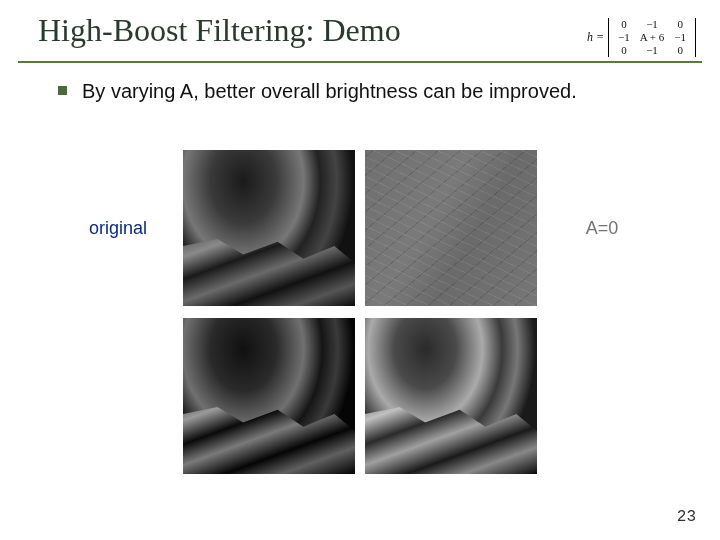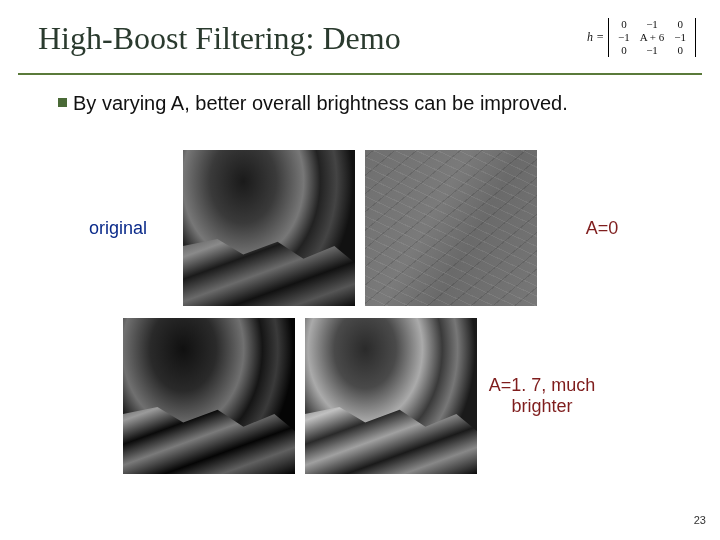--- a/index.html
+++ b/index.html
@@ -12,24 +12,24 @@
     overflow: hidden;
   }
   .slide {
     width: 100%;
     height: 100%;
     padding: 8px 18px 18px 18px;
     position: relative;
   }
   .title-wrap {
     border-bottom: 2px solid #5a7a3a;
-    padding-bottom: 16px;
+    padding-bottom: 4px;
     margin-bottom: 16px;
     display: flex;
-    align-items: flex-end;
+    align-items: flex-start;
     justify-content: space-between;
     padding-left: 20px;
     padding-top: 4px;
   }
   .title {
     font-size: 32px;
     color: #2a3a2e;
     font-weight: normal;
   }
   .matrix {
@@ -55,21 +55,21 @@
   .matrix td {
     text-align: center;
     padding: 0 5px;
     font-size: 11px;
     line-height: 13px;
     font-style: normal;
   }
   .bullet-row {
     display: flex;
     align-items: flex-start;
-    gap: 6px;
+    gap: 15px;
     margin-left: 40px;
     margin-right: 120px;
     margin-bottom: 20px;
   }
   .bullet {
     width: 9px;
     height: 9px;
     background: #4a6a37;
     margin-top: 7px;
     flex-shrink: 0;
@@ -93,21 +93,21 @@
     gap: 10px;
     margin-bottom: 12px;
   }
   .side-label {
     width: 110px;
     font-family: Arial, sans-serif;
     font-size: 18px;
     text-align: center;
   }
   .side-label.left { color: #0a2a8a; }
-  .side-label.right { color: #7f1d1d; }
+  .side-label.right { color: #737373; }
   .img-box {
     width: 172px;
     height: 156px;
     background: #555;
     position: relative;
     overflow: hidden;
   }
   
   .img-original {
     background: radial-gradient(ellipse 110px 140px at 35% 20%, #1a1a1a 0%, #3a3a3a 30%, #777 55%, #222 70%, #444 85%, #111 100%);
@@ -140,24 +140,24 @@
     background: radial-gradient(ellipse 110px 140px at 35% 20%, #2a2a2a 0%, #4a4a4a 28%, #aaa 52%, #3a3a3a 70%, #777 84%, #1a1a1a 100%);
   }
   .img-a17::after {
     content:"";
     position:absolute; left:0; bottom:0; right:0; height:55%;
     background: linear-gradient(160deg,#3a3a3a 0%, #c0c0c0 22%, #2a2a2a 38%, #a0a0a0 52%, #1a1a1a 68%, #888 82%, #0a0a0a 100%);
     clip-path: polygon(0 30%, 20% 22%, 35% 40%, 55% 25%, 70% 45%, 88% 30%, 100% 50%, 100% 100%, 0 100%);
   }
   .page-num {
     position: absolute;
-    right: 14px;
+    right: 24px;
     bottom: 14px;
-    font-family: Liberation Sans, sans-serif;
-    font-size: 11px;
+    font-family: Liberation Mono, monospace;
+    font-size: 16px;
     color: #333;
   }
 </style>
 </head>
 <body>
 
 <div class="slide">
 
   <div class="title-wrap">
     <h1 class="title">High-Boost Filtering: Demo</h1>
@@ -195,18 +195,17 @@
   <div class="grid-area">
     <div class="row">
       <div class="side-label left">original</div>
       <div class="img-box img-original"></div>
       <div class="img-box img-a0"></div>
       <div class="side-label right">A=0</div>
     </div>
     <div class="row">
       <div class="img-box img-a1"></div>
       <div class="img-box img-a17"></div>
-      <div class="side-label right">A=1. 7, much brighter</div>
     </div>
   </div>
 
   <div class="page-num">23</div>
 </div>
 
 </body></html>

